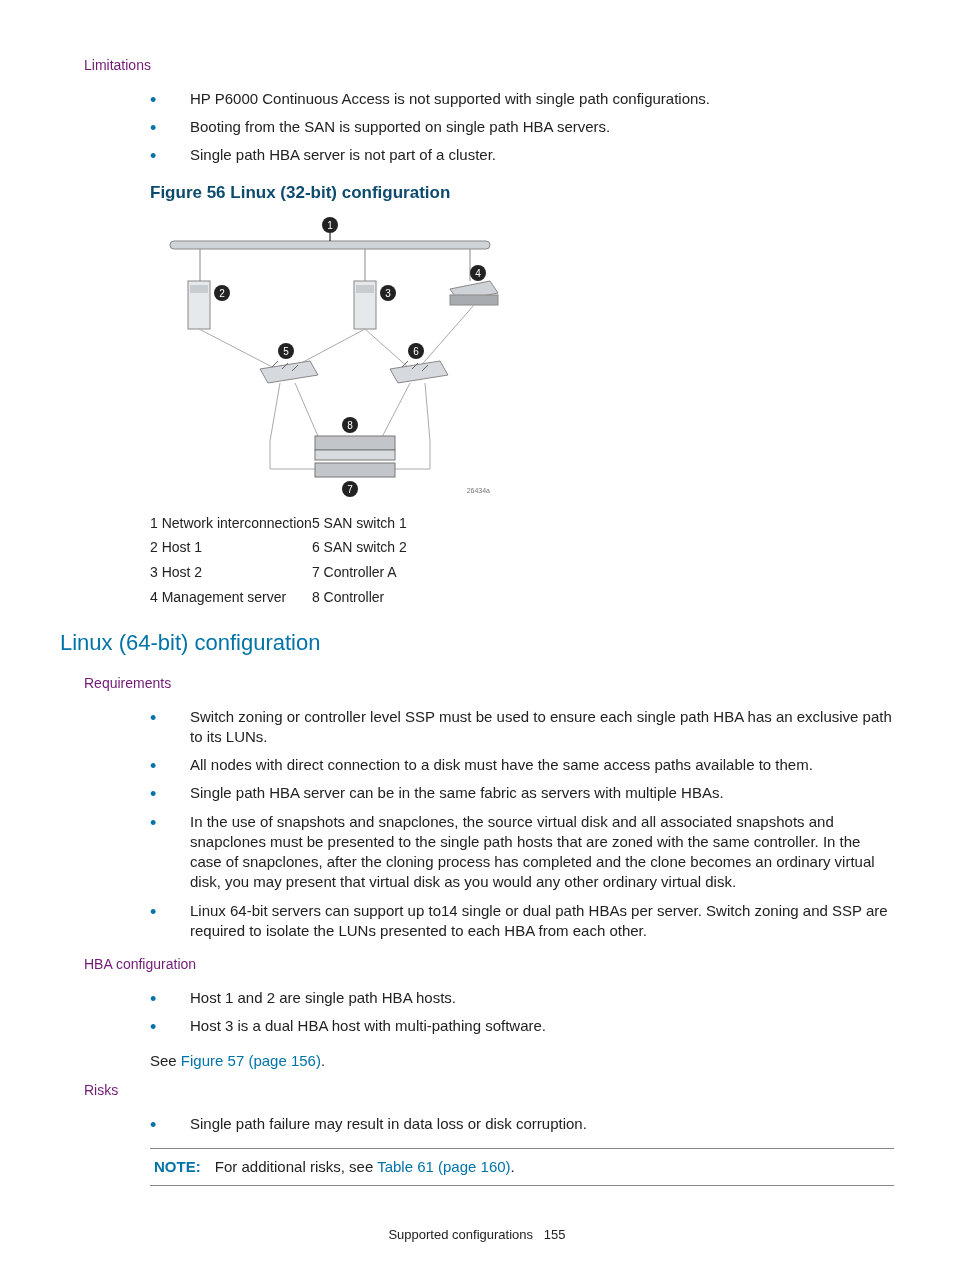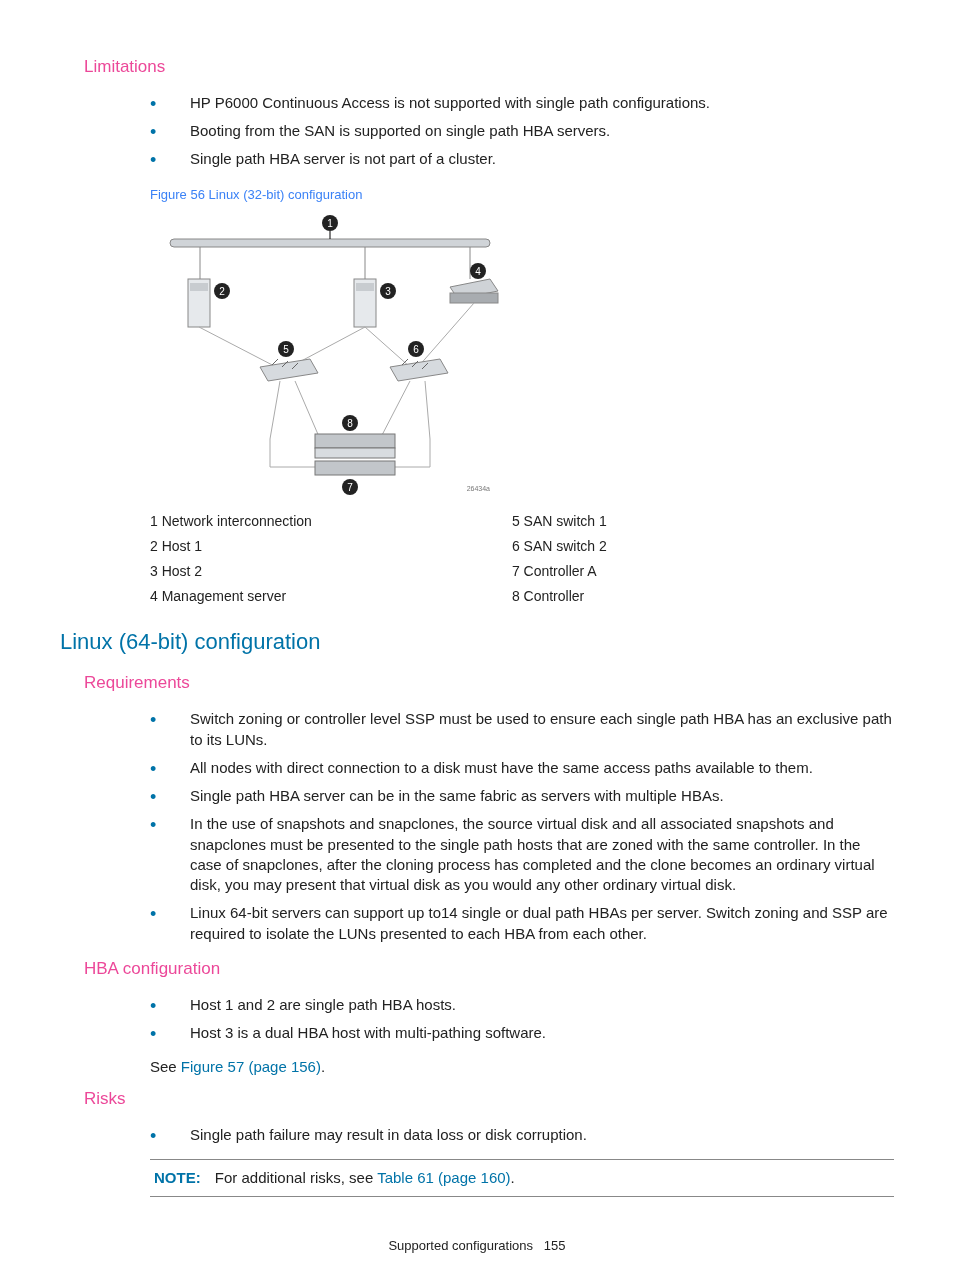--- a/index.html
+++ b/index.html
@@ -5,22 +5,22 @@
   body {
     font-family: Arial, Helvetica, sans-serif;
     font-size: 15px;
     color: #222;
     margin: 0;
     padding: 50px 60px 40px 60px;
     width: 834px;
     line-height: 1.35;
   }
   .h3 {
-    color: #ec4899;
-    font-size: 17px;
+    color: #701a75;
+    font-size: 14px;
     font-weight: normal;
     margin: 6px 0 10px 24px;
   }
   .h2 {
     color: #0073a8;
     font-size: 22px;
     font-weight: normal;
     margin: 18px 0 16px 0;
   }
   ul.bul {
@@ -35,34 +35,33 @@
   ul.bul li::before {
     content: "•";
     color: #0073a8;
     position: absolute;
     left: 0;
     font-size: 18px;
     line-height: 1;
     top: 6px;
   }
   .fig-caption {
-    color: #3b82f6;
-    font-weight: normal;
-    font-size: 13px;
+    color: #0c4a6e;
+    font-weight: bold;
+    font-size: 17px;
     margin: 12px 0 6px 90px;
   }
   .fig-container {
     margin-left: 90px;
     margin-bottom: 8px;
   }
   .legend {
     margin: 10px 0 10px 90px;
     font-size: 14px;
     display: flex;
-    gap: 200px;
   }
   .legend-col div { padding: 3px 0; }
   .see-line { margin: 4px 0 10px 90px; }
   .link { color: #0073a8; }
   .note-box {
     margin: 6px 0 10px 90px;
     border-top: 1px solid #888;
     border-bottom: 1px solid #888;
     padding: 8px 4px;
     font-size: 15px;

